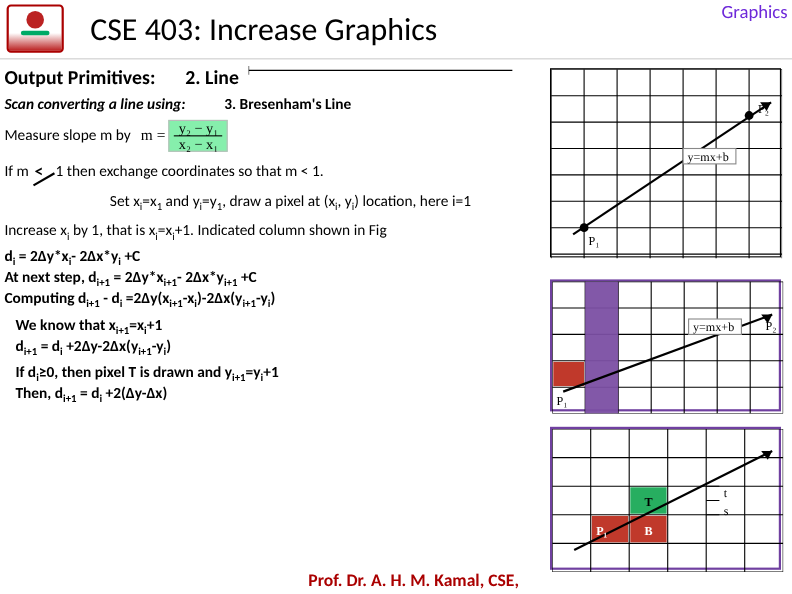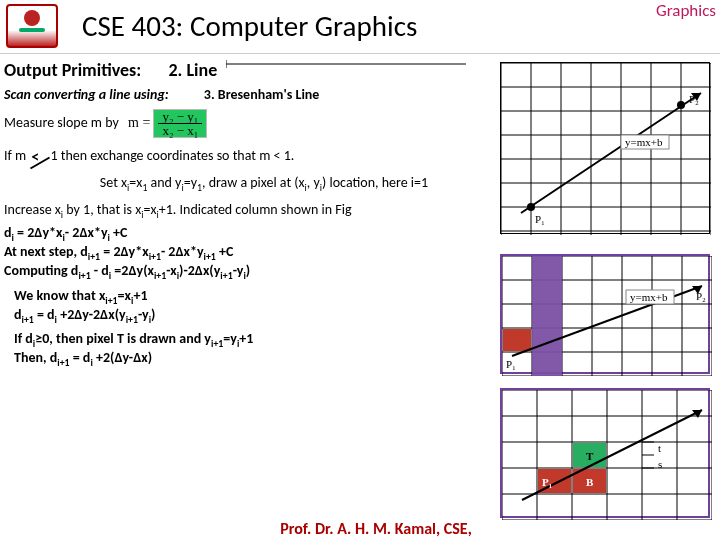--- a/index.html
+++ b/index.html
@@ -47,21 +47,21 @@
   .title {
     position: absolute;
     left: 82px; top: 8px;
     font-size: 29px;
     font-weight: 400;
   }
   .badge {
     position: absolute;
     right: 0; top: 0;
     padding: 2px 4px 6px 6px;
-    color: #be185d;
+    color: #6d28d9;
     font-size: 17px;
     line-height: 1.1;
   }
   .content {
     position: absolute;
     left: 4px; top: 58px;
     width: 520px;
     font-size: 14px;
     line-height: 1.35;
   }
@@ -89,21 +89,21 @@
   }
   .formula-frac {
     display: inline-block;
     vertical-align: middle;
     text-align: center;
     font-family: "Cambria Math", serif;
     font-size: 13px;
     line-height: 1;
     padding: 0 4px;
     border: 1px solid #bbb;
-    background: #22c55e;
+    background: #86efac;
   }
   .formula-frac .num { border-bottom: 1px solid #000; padding: 0 4px; }
   .formula-frac .den { padding: 0 4px; }
   .slash-lt {
     position: relative;
     display: inline-block;
     width: 18px;
     height: 22px;
     vertical-align: middle;
   }
@@ -152,21 +152,21 @@
   }
   .box { stroke: #888; fill: #fff; }
   .highlight-col { fill: #7b4fa3; opacity: 0.95; }
   .pix { stroke: none; }
 </style>
 </head>
 <body>
 
 <div class="header">
   <div class="logo"></div>
-  <div class="title">CSE 403: Computer Graphics</div>
+  <div class="title">CSE 403: Increase Graphics</div>
   <div class="badge">
     <span>Graphics</span><br>
   </div>
 </div>
 
 <div class="content">
 
   <div class="row">
     <span class="section-label">Output Primitives:</span>
     <span class="line-label">2. Line</span>

